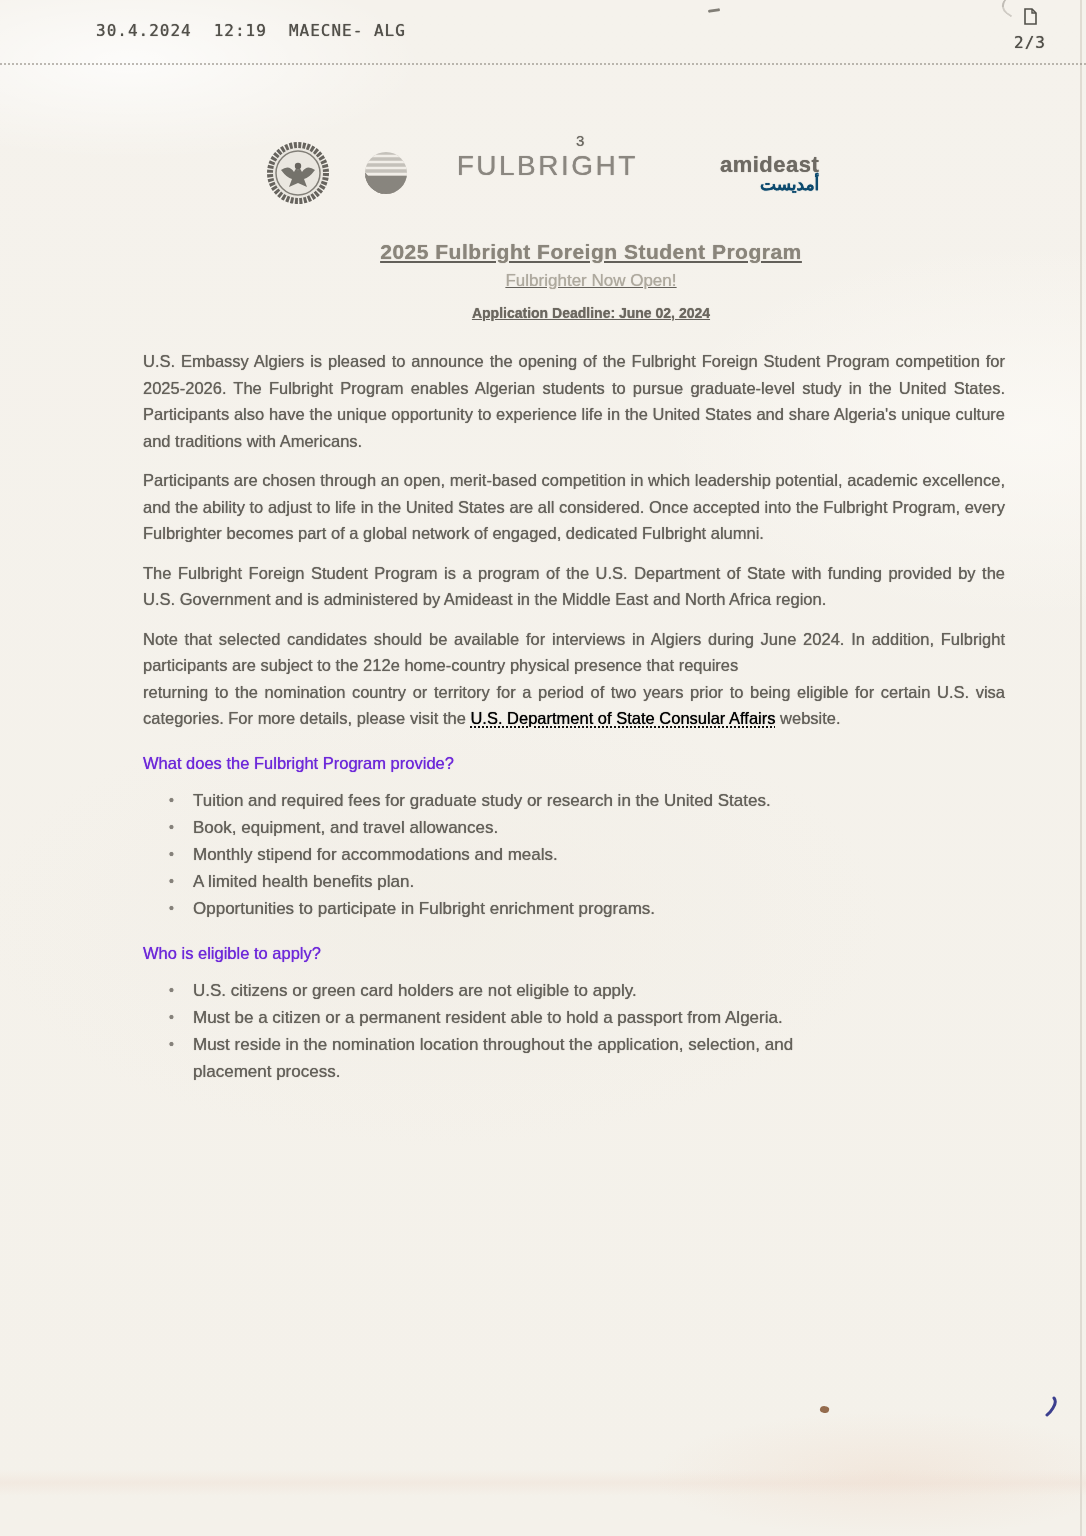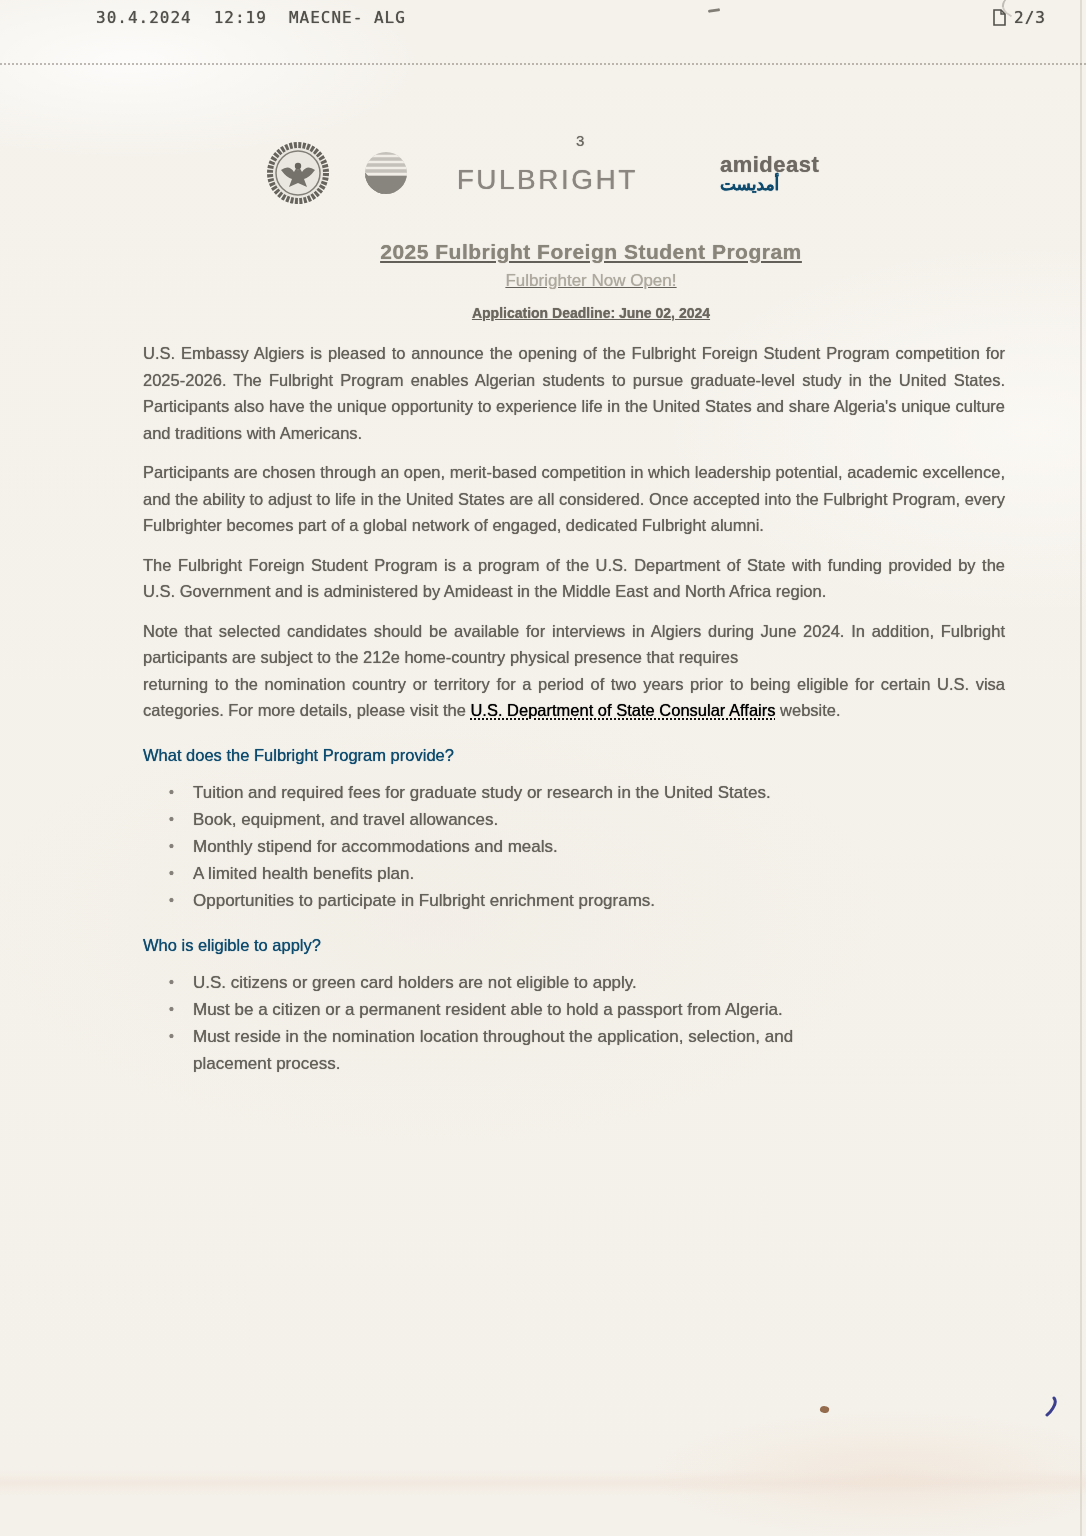--- a/index.html
+++ b/index.html
@@ -25,68 +25,68 @@
   .scanned { text-shadow: 0 0 0.8px currentColor; margin-left: 48px; }
 
   
   .fax-header {
     position: absolute; top: 8px; left: 48px; right: 40px;
     display: flex; justify-content: space-between; align-items: center;
     font-family: "DejaVu Sans Mono", monospace;
     font-size: 16px; color: #52504a; letter-spacing: 1px;
   }
   .fax-left span { margin-right: 22px; }
-  .fax-right { display: flex; align-items: center; gap: 8px; }
+  .fax-right { display: flex; align-items: center; gap: 8px; flex-direction: column; }
   .page-icon { width: 13px; height: 17px; display: inline-block; }
   .separator {
     position: absolute; top: 63px; left: 0; right: 0; height: 0;
     border-top: 2px dotted rgba(125,120,110,0.5);
   }
 
   
   .logos-row {
     position: absolute; top: 142px; left: 0; width: 100%;
     display: flex; justify-content: center; align-items: center; gap: 34px;
   }
   .scan-page-mark {
     position: absolute; top: 132px; left: 528px;
     font-size: 15px; color: #6d6a63;
   }
   .seal { width: 62px; height: 62px; opacity: 0.85; }
-  .fulbright-logo { display: flex; align-items: flex-end; }
+  .fulbright-logo { display: flex; align-items: flex-start; }
   .globe { width: 46px; height: 46px; opacity: 0.8; }
   .fulbright-word {
     font-size: 28px; letter-spacing: 2.5px; color: #8b8780;
     font-weight: 500;
   }
-  .amideast { text-align: left; color: #6e6a63; line-height: 1.05; }
+  .amideast { text-align: right; color: #6e6a63; line-height: 1.05; }
   .amideast .latin { font-weight: bold; font-size: 22px; letter-spacing: 0.5px; }
   .amideast .arabic { font-size: 17px; color: #0c4a6e; font-weight: bold; }
 
   
   .title-block { position: absolute; top: 240px; left: 0; width: 100%; text-align: center; text-decoration: underline; }
   .doc-title { font-size: 21px; font-weight: bold; color: #8a857b; letter-spacing: 0.5px; }
   .doc-subtitle { margin-top: 7px; font-size: 17px; color: #aeA9a0; color: #aea99e; }
   .doc-deadline { margin-top: 14px; font-size: 14px; font-weight: bold; color: #6b675f; }
 
   
-  .content { position: absolute; top: 340px; left: 95px; width: 862px; }
+  .content { position: absolute; top: 348px; left: 95px; width: 862px; }
   .content p {
     margin: 0 0 13px 0;
     font-size: 16.5px; line-height: 26.5px;
     text-align: justify;
     color: #64615a;
   }
   .doc-link {
     color: #000000; text-decoration: underline dotted;
     text-underline-offset: 3px; cursor: pointer;
   }
   .section-heading {
     margin: 22px 0 14px 0;
-    font-size: 16.5px; color: #0c4a6e;
+    font-size: 16.5px; color: #6d28d9;
   }
   ul.doc-list { list-style: none; margin: 0 0 18px 0; padding: 0 0 0 50px; }
   ul.doc-list li {
     position: relative; font-size: 17px; line-height: 27px; color: #64615a;
   }
   ul.doc-list li::before {
     content: "•"; position: absolute; left: -24px; top: 0;
     font-size: 14px; color: #85817a;
   }
   li.li-large { font-size: 19px; line-height: 29px; }

